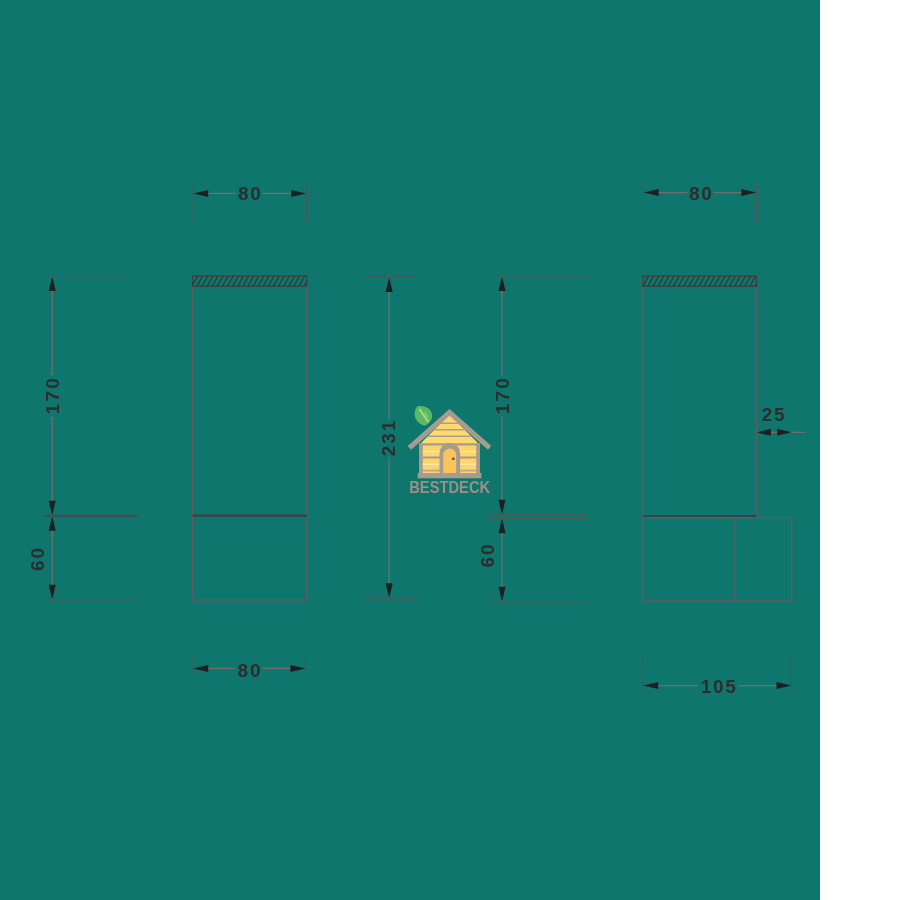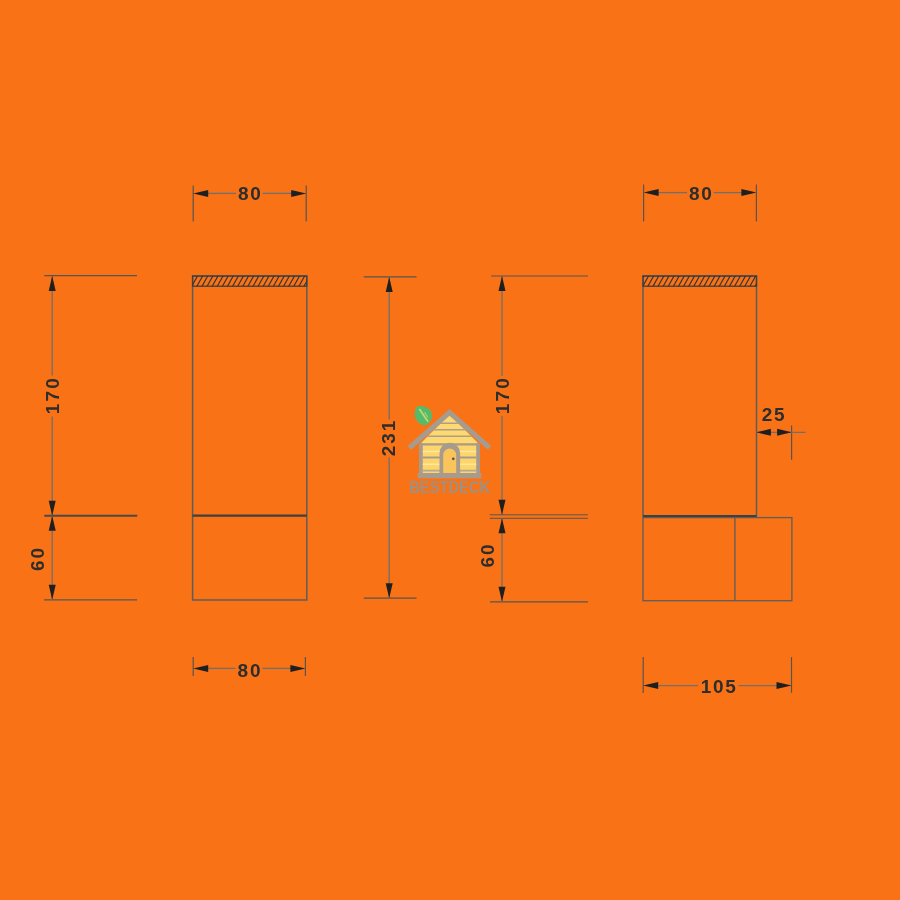--- a/index.html
+++ b/index.html
@@ -1,16 +1,16 @@
 <!DOCTYPE html>
 <html><head>
 <meta charset="utf-8">
 <style>
   html,body{margin:0;padding:0;background:#ffffff;}
-  .stage{position:relative;width:900px;height:900px;background:#f97316;overflow:hidden;}
+  .stage{position:relative;width:820px;height:900px;background:#0f766e;overflow:hidden;}
   svg{position:absolute;top:0;left:0;}
   text{font-family:"Liberation Sans",sans-serif;}
 </style>
 </head>
 <body>
 <div class="stage">
 <svg width="900" height="900" viewBox="0 0 900 900">
   <defs>
     <clipPath id="hatchL">
           <rect x="192.6" y="276" width="114.2" height="10.2"></rect>

